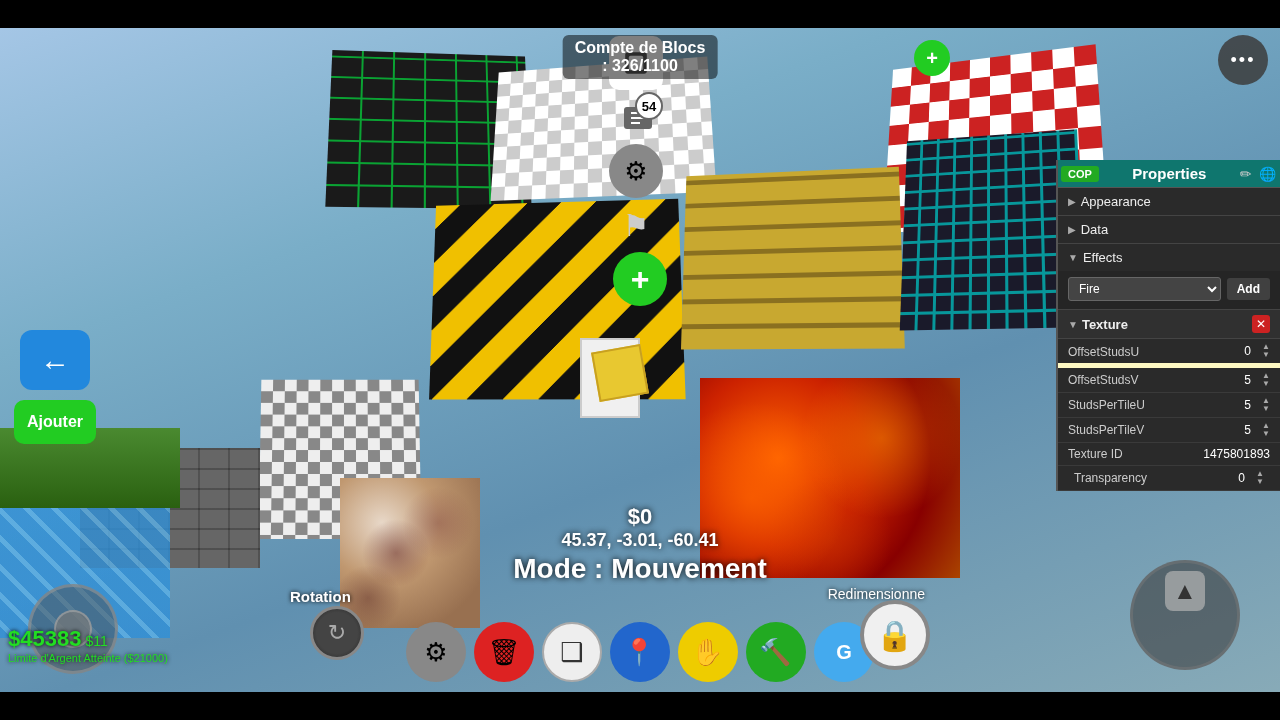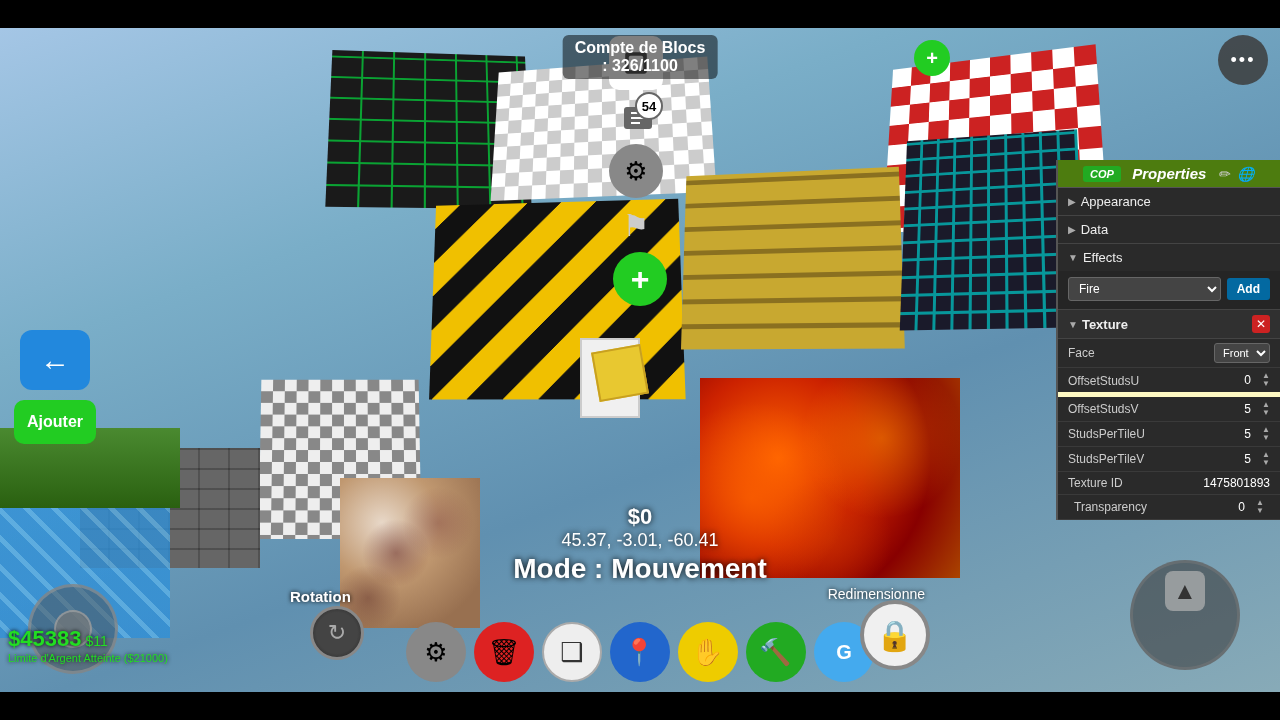--- a/index.html
+++ b/index.html
@@ -404,21 +404,21 @@
       bottom: 135px; left: 50%; transform: translateX(-50%);
       text-align: center;
       z-index: 11;
       pointer-events: none;
     }
     .price-tag {
       font-size: 22px; font-weight: bold; color: #fff;
       text-shadow: 0 0 6px #000;
     }
     .coords-tag {
-      font-size: 18px; font-weight: normal; color: #fff;
+      font-size: 18px; font-weight: bold; color: #fff;
       text-shadow: 0 0 6px #000;
     }
     .mode-tag {
       font-size: 28px; font-weight: bold; color: #fff;
       text-shadow: 0 0 6px #000;
       margin-top: 2px;
       text-align: right;
     }
 
     
@@ -607,21 +607,21 @@
 <div class="dpad-container">
   <div class="dpad-outer">
     <div class="dpad-up-arrow">
       <span>▲</span>
     </div>
   </div>
 </div>
 
 <div id="properties-panel" style="position:absolute;top:160px;right:0;width:224px;">
 
-  <div style="position:relative;background:#4d7c0f;padding:5px 25px;display:flex;align-items:center;justify-content:space-between;border-bottom:1px solid #555;font-style:italic;">
+  <div style="position:relative;background:#0f766e;padding:5px 3px;display:flex;align-items:center;justify-content:space-between;border-bottom:1px solid #555;">
     <div style="background:#22aa22;color:#fff;font-size:11px;font-weight:bold;padding:2px 7px;border-radius:3px;cursor:pointer;">COP</div>
     <div style="font-size:15px;font-weight:bold;color:#fff;">Properties</div>
     <div style="display:flex;gap:8px;align-items:center;">
       <span style="color:#ccc;font-size:14px;cursor:pointer;">✏</span>
       <span style="color:#ccc;font-size:14px;cursor:pointer;">🌐</span>
     </div>
   </div>
 
   <div style="display:flex;align-items:center;padding:6px 10px;border-bottom:1px solid #444;cursor:pointer;background:#2a2a2a;">
     <span style="color:#aaa;font-size:10px;margin-right:5px;">▶</span>
@@ -636,40 +636,34 @@
   <div style="border-bottom:1px solid #444;">
     <div style="display:flex;align-items:center;padding:6px 10px;cursor:pointer;background:#2a2a2a;">
       <span style="color:#aaa;font-size:10px;margin-right:5px;">▼</span>
       <span style="font-size:13px;color:#eee;">Effects</span>
     </div>
     <div style="padding:6px 10px 8px;background:#252525;">
       <div style="display:flex;align-items:center;gap:6px;">
         <select style="flex:1;background:#444;color:#fff;border:1px solid #666;border-radius:3px;padding:3px 6px;font-size:12px;">
           <option>Fire</option>
         </select>
-        <button style="background:#0369a1;color:#fff;border:none;border-radius:3px;padding:4px 10px;font-size:12px;font-weight:bold;cursor:pointer;">Add</button>
+        <button style="background:#404040;color:#fff;border:none;border-radius:3px;padding:4px 10px;font-size:12px;font-weight:bold;cursor:pointer;">Add</button>
       </div>
     </div>
   </div>
 
   <div style="display:flex;align-items:center;justify-content:space-between;padding:5px 10px;background:#303030;border-bottom:1px solid #444;">
     <div style="display:flex;align-items:center;gap:4px;">
       <span style="color:#aaa;font-size:10px;cursor:pointer;">▼</span>
       <span style="font-size:13px;font-weight:bold;color:#eee;">Texture</span>
     </div>
     <div style="background:#cc2222;color:#fff;border:none;border-radius:3px;width:18px;height:18px;display:flex;align-items:center;justify-content:center;font-size:12px;cursor:pointer;">✕</div>
   </div>
 
 
-  <div style="display:flex;align-items:center;padding:4px 10px;border-bottom:1px solid #3a3a3a;">
-    <span style="flex:1;color:#ccc;font-size:12px;">Face</span>
-    <select style="background:#444;color:#fff;border:1px solid #666;border-radius:3px;padding:2px 4px;font-size:11px;">
-      <option>Front</option>
-    </select>
-  </div>
 
   <div style="display:flex;align-items:flex-end;padding:4px 10px;border-bottom:5px solid #fef9c3;">
     <span style="flex:1;color:#ccc;font-size:12px;">OffsetStudsU</span>
     <div style="display:flex;align-items:center;">
       <span style="color:#fff;font-size:12px;min-width:25px;text-align:center;">0</span>
       <div style="display:flex;flex-direction:column;margin-left:2px;">
         <span style="font-size:8px;color:#aaa;line-height:1;cursor:pointer;">▲</span>
         <span style="font-size:8px;color:#aaa;line-height:1;cursor:pointer;">▼</span>
       </div>
     </div>

